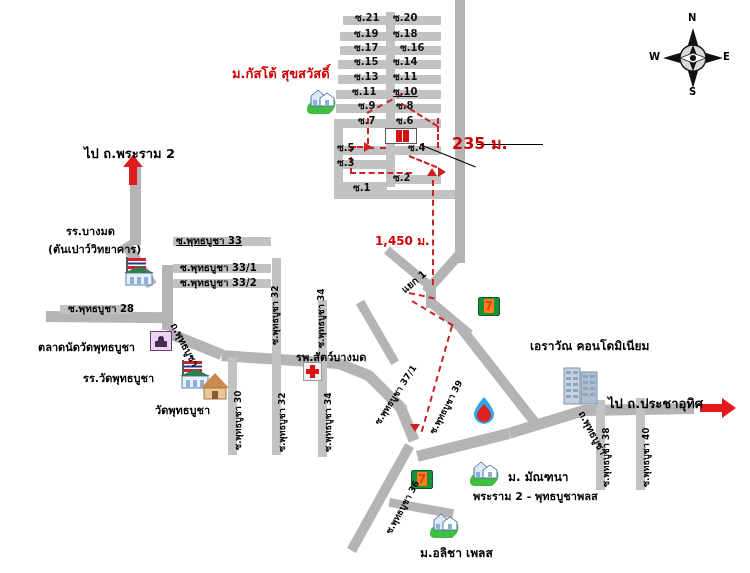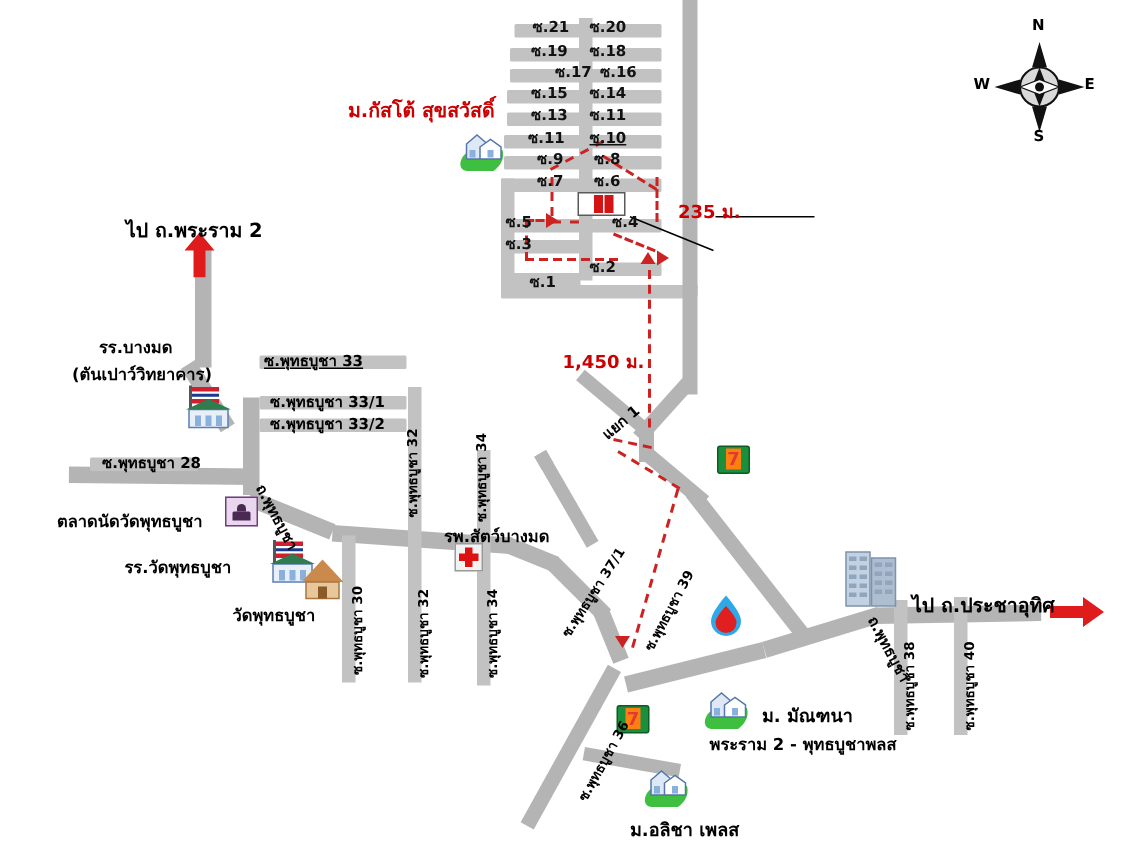--- a/index.html
+++ b/index.html
@@ -278,53 +278,54 @@
     <span class="lt" style="left:33px;top:-6px;">N</span>
     <span class="lt" style="left:34px;top:68px;">S</span>
     <span class="lt" style="left:68px;top:33px;">E</span>
     <span class="lt" style="left:-6px;top:33px;">W</span>
   </div>
 
   <span class="lbl lbl-red" style="left:232px;top:63px;font-size:13px;">ม.กัสโต้ สุขสวัสดิ์</span>
 
   <span class="soilbl" style="left:355px;top:10px;">ซ.21</span>
   <span class="soilbl" style="left:354px;top:26px;">ซ.19</span>
-  <span class="soilbl" style="left:354px;top:40px;margin-left:16px;">ซ.17</span>
+  <span class="soilbl" style="left:354px;top:40px;">ซ.17</span>
   <span class="soilbl" style="left:354px;top:54px;">ซ.15</span>
   <span class="soilbl" style="left:354px;top:69px;">ซ.13</span>
   <span class="soilbl" style="left:352px;top:84px;">ซ.11</span>
   <span class="soilbl" style="left:358px;top:98px;">ซ.9</span>
   <span class="soilbl" style="left:358px;top:113px;">ซ.7</span>
   <span class="soilbl" style="left:337px;top:140px;">ซ.5</span>
   <span class="soilbl" style="left:337px;top:155px;">ซ.3</span>
   <span class="soilbl" style="left:353px;top:180px;">ซ.1</span>
 
   <span class="soilbl" style="left:393px;top:10px;">ซ.20</span>
   <span class="soilbl" style="left:393px;top:26px;">ซ.18</span>
   <span class="soilbl" style="left:400px;top:40px;">ซ.16</span>
   <span class="soilbl" style="left:393px;top:54px;">ซ.14</span>
   <span class="soilbl" style="left:393px;top:69px;">ซ.11</span>
   <span class="soilbl" style="left:393px;top:84px;text-decoration:underline;">ซ.10</span>
   <span class="soilbl" style="left:396px;top:98px;">ซ.8</span>
   <span class="soilbl" style="left:396px;top:113px;">ซ.6</span>
   <span class="soilbl" style="left:408px;top:140px;">ซ.4</span>
   <span class="soilbl" style="left:393px;top:170px;text-align:right;">ซ.2</span>
 
-  <span class="lbl lbl-red" style="left:452px;top:131px;font-size:12px;">235 ม.</span>
+  <span class="lbl lbl-red" style="left:452px;top:131px;font-size:16px;">235 ม.</span>
   <span class="lbl lbl-red" style="left:375px;top:231px;font-size:12px;">1,450 ม.</span>
 
   <span class="lbl" style="left:84px;top:143px;font-size:13px;">ไป ถ.พระราม 2</span>
   <span class="lbl" style="left:608px;top:393px;font-size:13px;">ไป ถ.ประชาอุทิศ</span>
 
   <span class="lbl" style="left:66px;top:222px;">รร.บางมด</span>
   <span class="lbl" style="left:48px;top:240px;">(ตันเปาว์วิทยาคาร)</span>
   <span class="lbl" style="left:38px;top:338px;">ตลาดนัดวัดพุทธบูชา</span>
   <span class="lbl" style="left:83px;top:369px;">รร.วัดพุทธบูชา</span>
   <span class="lbl" style="left:155px;top:401px;">วัดพุทธบูชา</span>
   <span class="lbl" style="left:296px;top:348px;">รพ.สัตว์บางมด</span>
+  <span class="lbl" style="left:530px;top:336px;font-size:12px;">เอราวัณ คอนโดมิเนียม</span>
   <span class="lbl" style="left:508px;top:467px;font-size:12px;">ม. มัณฑนา</span>
   <span class="lbl" style="left:473px;top:487px;font-size:11px;">พระราม 2 - พุทธบูชาพลส</span>
   <span class="lbl" style="left:420px;top:543px;font-size:12px;">ม.อลิชา เพลส</span>
 
   <span class="lbl sm" style="left:176px;top:233px;text-decoration:underline;">ซ.พุทธบูชา 33</span>
   <span class="lbl sm" style="left:180px;top:260px;">ซ.พุทธบูชา 33/1</span>
   <span class="lbl sm" style="left:180px;top:275px;">ซ.พุทธบูชา 33/2</span>
   <span class="lbl sm" style="left:68px;top:301px;">ซ.พุทธบูชา 28</span>
 
   <span class="lbl sm" style="left:180px;top:320px;transform:rotate(62deg);transform-origin:left top;">ถ.พุทธบูชา</span>

